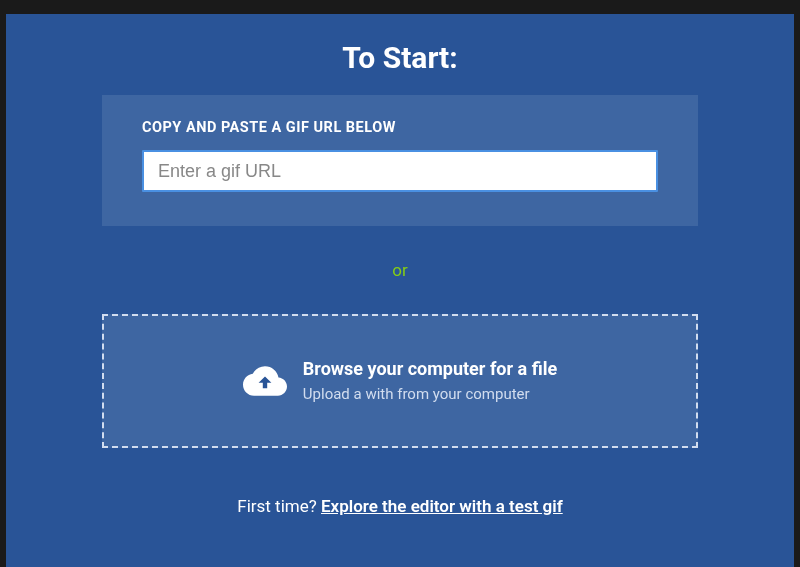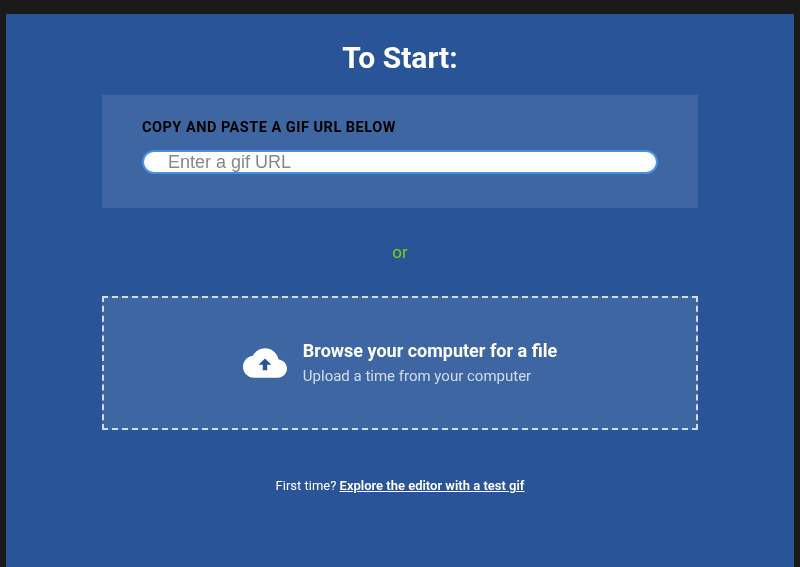--- a/index.html
+++ b/index.html
@@ -35,30 +35,30 @@
     .url-box {
       margin-top: 20px;
       width: 596px;
       background: #3e66a2;
       padding: 24px 40px 34px 40px;
     }
     .url-box-label {
       font-size: 14.5px;
       font-weight: 700;
       letter-spacing: 0.5px;
-      color: #000000;
+      color: #ffffff;
       margin-bottom: 14px;
     }
     .url-input {
       width: 100%;
-      height: 24px;
+      height: 42px;
       background: #ffffff;
       border: 2px solid #4a90e2;
-      border-radius: 12px;
-      padding: 0 24px;
+      border-radius: 1px;
+      padding: 0 14px;
       font-size: 18px;
       color: #333333;
       outline: none;
     }
     .url-input::placeholder {
       color: #888888;
     }
     .or-text {
       margin-top: 34px;
       font-size: 17px;
@@ -96,21 +96,21 @@
       color: #ffffff;
       line-height: 1.4;
     }
     .upload-sub {
       font-size: 15px;
       color: #d2ddef;
       line-height: 1.6;
     }
     .footer-line {
       margin-top: 48px;
-      font-size: 13px;
+      font-size: 17px;
       color: #ffffff;
       text-align: center;
     }
     .footer-link {
       color: #ffffff;
       text-decoration: underline;
       font-weight: 600;
       cursor: pointer;
     }
   </style>
@@ -131,21 +131,21 @@
   <div class="upload-box">
     <div class="upload-inner">
       <span class="upload-icon">
         <svg viewBox="0 0 24 24" width="44" height="44" fill="#ffffff">
           <path d="M19.35 10.04C18.67 6.59 15.64 4 12 4 9.11 4 6.6 5.64 5.35 8.04 2.34 8.36 0 10.91 0 14c0 3.31 2.69 6 6 6h13c2.76 0 5-2.24 5-5 0-2.64-2.05-4.78-4.65-4.96z"></path>
           <path d="M12 9.5l-3.5 3.5h2.3v3h2.4v-3h2.3L12 9.5z" fill="#295497"></path>
         </svg>
       </span>
       <div class="upload-text-group">
         <div class="upload-title">Browse your computer for a file</div>
-        <div class="upload-sub">Upload a time from your computer</div>
+        <div class="upload-sub">Upload a with from your computer</div>
       </div>
     </div>
   </div>
 
   <div class="footer-line">
     <span>First time? </span><a class="footer-link">Explore the editor with a test gif</a>
   </div>
 
 </div>
 

